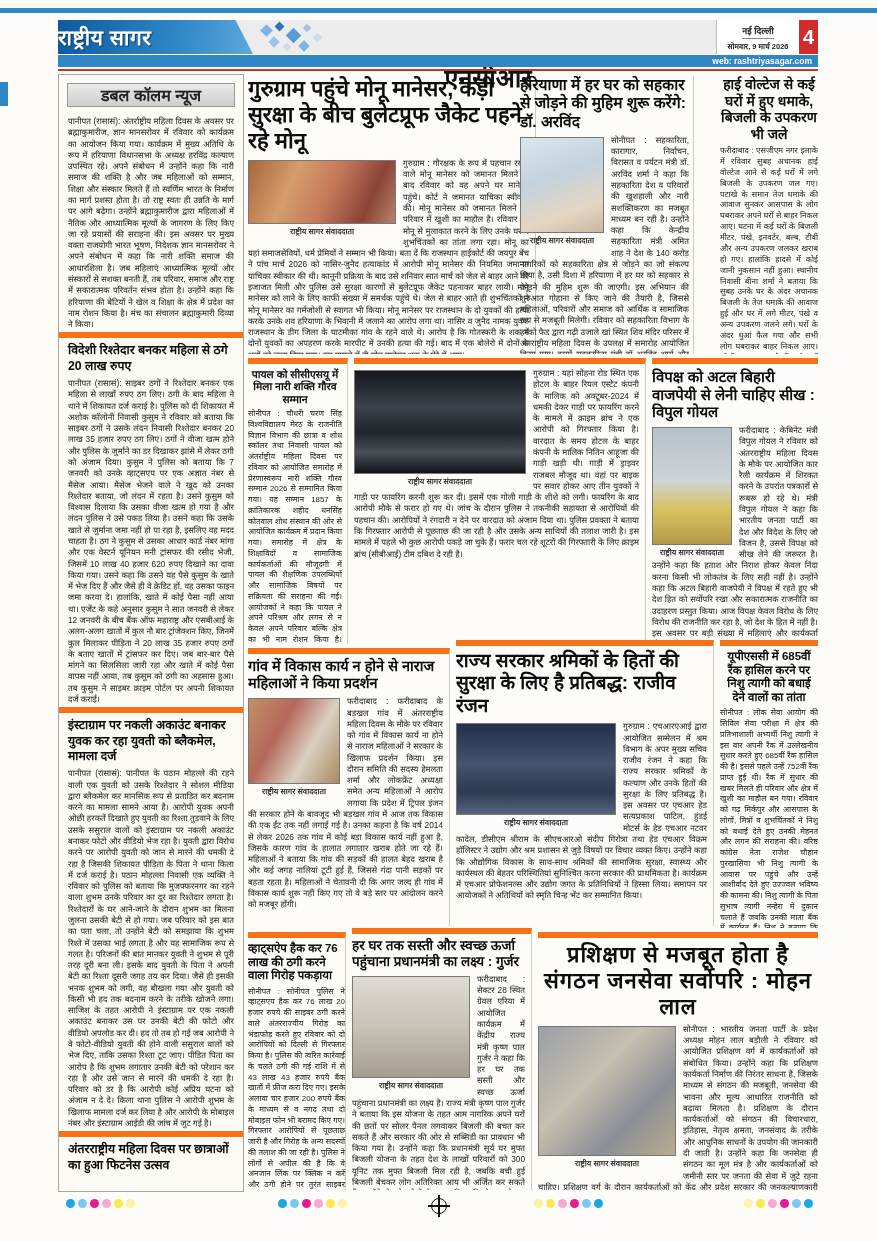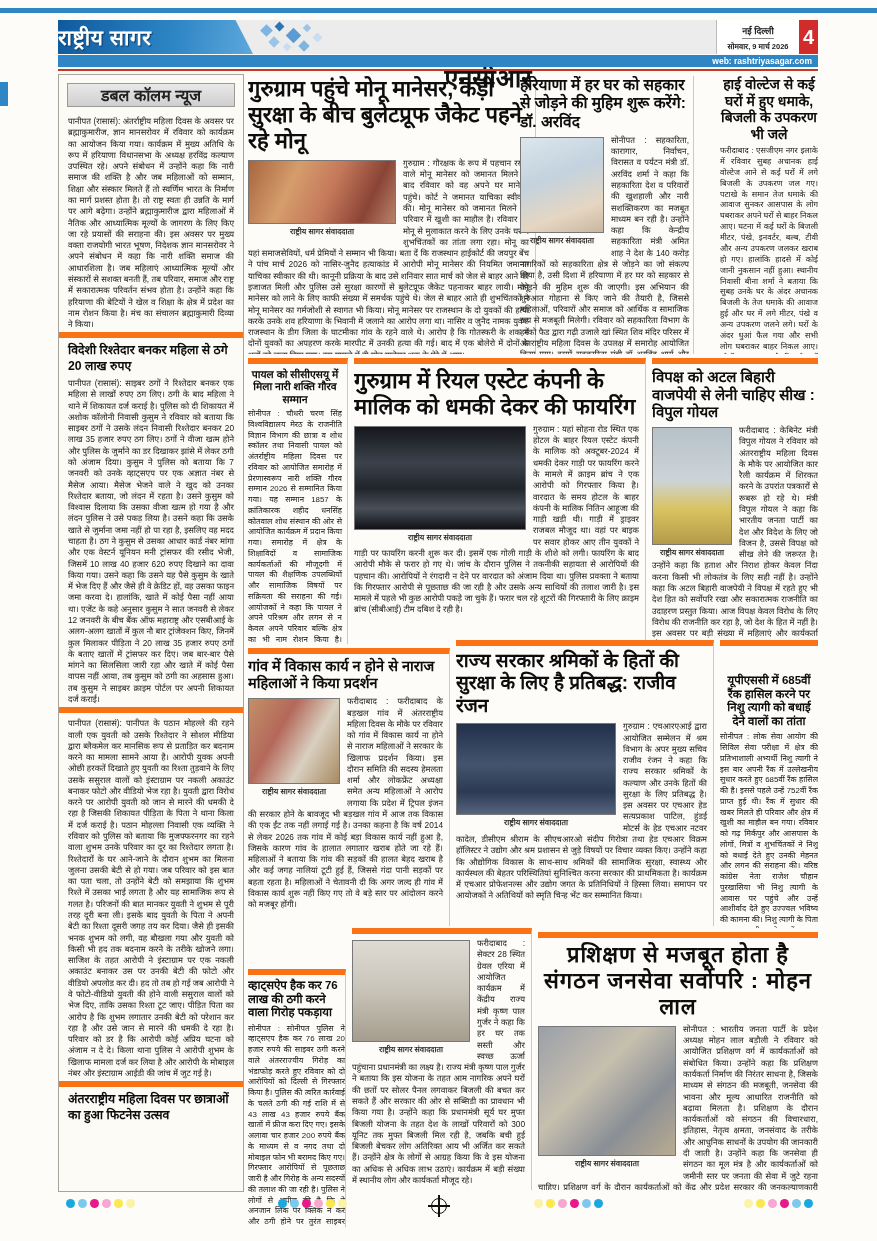--- a/index.html
+++ b/index.html
@@ -91,20 +91,21 @@
   <div class="leftbox">
     <div class="sec-head">डबल कॉलम न्यूज</div>
     <div class="lc-art">
       <div class="body">पानीपत (रासासं): अंतर्राष्ट्रीय महिला दिवस के अवसर पर ब्रह्माकुमारीज, ज्ञान मानसरोवर में रविवार को कार्यक्रम का आयोजन किया गया। कार्यक्रम में मुख्य अतिथि के रूप में हरियाणा विधानसभा के अध्यक्ष हरविंद्र कल्याण उपस्थित रहे। अपने संबोधन में उन्होंने कहा कि नारी समाज की शक्ति है और जब महिलाओं को सम्मान, शिक्षा और संस्कार मिलते हैं तो स्वर्णिम भारत के निर्माण का मार्ग प्रशस्त होता है। तो राष्ट्र स्वतः ही उन्नति के मार्ग पर आगे बढ़ेगा। उन्होंने ब्रह्माकुमारीज द्वारा महिलाओं में नैतिक और आध्यात्मिक मूल्यों के जागरण के लिए किए जा रहे प्रयासों की सराहना की। इस अवसर पर मुख्य वक्ता राजयोगी भारत भूषण, निदेशक ज्ञान मानसरोवर ने अपने संबोधन में कहा कि नारी शक्ति समाज की आधारशिला है। जब महिलाएं आध्यात्मिक मूल्यों और संस्कारों से सशक्त बनती हैं, तब परिवार, समाज और राष्ट्र में सकारात्मक परिवर्तन संभव होता है। उन्होंने कहा कि हरियाणा की बेटियों ने खेल व शिक्षा के क्षेत्र में प्रदेश का नाम रोशन किया है। मंच का संचालन ब्रह्माकुमारी दिव्या ने किया।</div>
     </div>
     <div class="lc-art hr-top">
       <div class="hl">विदेशी रिश्तेदार बनकर महिला से ठगे 20 लाख रुपए</div>
       <div class="body">पानीपत (रासासं): साइबर ठगों ने रिश्तेदार बनकर एक महिला से लाखों रुपए ठग लिए। ठगी के बाद महिला ने थाने में शिकायत दर्ज कराई है। पुलिस को दी शिकायत में अशोक कॉलोनी निवासी कुसुम ने रविवार को बताया कि साइबर ठगों ने उसके लंदन निवासी रिश्तेदार बनकर 20 लाख 35 हजार रुपए ठग लिए। ठगों ने वीजा खत्म होने और पुलिस के जुर्माने का डर दिखाकर झांसे में लेकर ठगी को अंजाम दिया। कुसुम ने पुलिस को बताया कि 7 जनवरी को उनके व्हाट्सएप पर एक अज्ञात नंबर से मैसेज आया। मैसेज भेजने वाले ने खुद को उनका रिश्तेदार बताया, जो लंदन में रहता है। उसने कुसुम को विश्वास दिलाया कि उसका वीजा खत्म हो गया है और लंदन पुलिस ने उसे पकड़ लिया है। उसने कहा कि उसके खाते से जुर्माना जमा नहीं हो पा रहा है, इसलिए वह मदद चाहता है। ठग ने कुसुम से उसका आधार कार्ड नंबर मांगा और एक वेस्टर्न यूनियन मनी ट्रांसफर की रसीद भेजी, जिसमें 10 लाख 40 हजार 620 रुपए दिखाने का दावा किया गया। उसने कहा कि उसने यह पैसे कुसुम के खाते में भेज दिए हैं और जैसे ही वे क्रेडिट हों, वह उसका फाइन जमा करवा दे। हालांकि, खाते में कोई पैसा नहीं आया था। एजेंट के कहे अनुसार कुसुम ने सात जनवरी से लेकर 12 जनवरी के बीच बैंक ऑफ महाराष्ट्र और एसबीआई के अलग-अलग खातों में कुल नौ बार ट्रांजेक्शन किए, जिनमें कुल मिलाकर पीड़िता ने 20 लाख 35 हजार रुपए ठगों के बताए खातों में ट्रांसफर कर दिए। जब बार-बार पैसे मांगने का सिलसिला जारी रहा और खाते में कोई पैसा वापस नहीं आया, तब कुसुम को ठगी का अहसास हुआ। तब कुसुम ने साइबर क्राइम पोर्टल पर अपनी शिकायत दर्ज कराई।</div>
     </div>
     <div class="lc-art hr-top">
+      <div class="hl">इंस्टाग्राम पर नकली अकाउंट बनाकर युवक कर रहा युवती को ब्लैकमेल, मामला दर्ज</div>
       <div class="body">पानीपत (रासासं): पानीपत के पठान मोहल्ले की रहने वाली एक युवती को उसके रिश्तेदार ने सोशल मीडिया द्वारा ब्लैकमेल कर मानसिक रूप से प्रताड़ित कर बदनाम करने का मामला सामने आया है। आरोपी युवक अपनी ओछी हरकतें दिखाते हुए युवती का रिश्ता तुड़वाने के लिए उसके ससुराल वालों को इंस्टाग्राम पर नकली अकाउंट बनाकर फोटो और वीडियो भेज रहा है। युवती द्वारा विरोध करने पर आरोपी युवती को जान से मारने की धमकी दे रहा है जिसकी शिकायत पीड़िता के पिता ने थाना किला में दर्ज कराई है। पठान मोहल्ला निवासी एक व्यक्ति ने रविवार को पुलिस को बताया कि मुजफ्फरनगर का रहने वाला शुभम उनके परिवार का दूर का रिश्तेदार लगता है। रिश्तेदारों के घर आने-जाने के दौरान शुभम का मिलना जुलना उसकी बेटी से हो गया। जब परिवार को इस बात का पता चला, तो उन्होंने बेटी को समझाया कि शुभम रिश्ते में उसका भाई लगता है और यह सामाजिक रूप से गलत है। परिजनों की बात मानकर युवती ने शुभम से पूरी तरह दूरी बना ली। इसके बाद युवती के पिता ने अपनी बेटी का रिश्ता दूसरी जगह तय कर दिया। जैसे ही इसकी भनक शुभम को लगी, वह बौखला गया और युवती को किसी भी हद तक बदनाम करने के तरीके खोजने लगा। साजिश के तहत आरोपी ने इंस्टाग्राम पर एक नकली अकाउंट बनाकर उस पर उनकी बेटी की फोटो और वीडियो अपलोड कर दी। हद तो तब हो गई जब आरोपी ने वे फोटो-वीडियो युवती की होने वाली ससुराल वालों को भेज दिए, ताकि उसका रिश्ता टूट जाए। पीड़ित पिता का आरोप है कि शुभम लगातार उनकी बेटी को परेशान कर रहा है और उसे जान से मारने की धमकी दे रहा है। परिवार को डर है कि आरोपी कोई अप्रिय घटना को अंजाम न दे दे। किला थाना पुलिस ने आरोपी शुभम के खिलाफ मामला दर्ज कर लिया है और आरोपी के मोबाइल नंबर और इंस्टाग्राम आईडी की जांच में जुट गई है।</div>
     </div>
     <div class="lc-art hr-top">
       <div class="hl">अंतरराष्ट्रीय महिला दिवस पर छात्राओं का हुआ फिटनेस उत्सव</div>
 
     </div>
   </div>
   <div class="sec-accent"></div>
 
   <div class="blk vr" style="left:248px;top:76px;width:288px;height:278px;padding-right:6px;">
@@ -133,21 +134,20 @@
     <div class="hl" style="font-size:14px;text-align:center;">हाई वोल्टेज से कई घरों में हुए धमाके, बिजली के उपकरण भी जले</div>
     <div class="body" style="font-size:8px;">फरीदाबाद : एसजीएम नगर इलाके में रविवार सुबह अचानक हाई वोल्टेज आने से कई घरों में लगे बिजली के उपकरण जल गए। पटाखे के समान तेज धमाके की आवाज सुनकर आसपास के लोग घबराकर अपने घरों से बाहर निकल आए। घटना में कई घरों के बिजली मीटर, पंखे, इनवर्टर, बल्ब, टीवी और अन्य उपकरण जलकर खराब हो गए। हालांकि हादसे में कोई जानी नुकसान नहीं हुआ। स्थानीय निवासी बीना शर्मा ने बताया कि सुबह उनके घर के अंदर अचानक बिजली के तेज धमाके की आवाज हुई और घर में लगे मीटर, पंखे व अन्य उपकरण जलने लगे। घरों के अंदर धुआं फैल गया और सभी लोग घबराकर बाहर निकल आए। लोगों का कहना है कि क्षेत्र में बिजली की तारें पुरानी हो चुकी हैं और कई बार शिकायत के बाद भी कोई सुनवाई नहीं हुई। निवासियों ने बिजली निगम से जले हुए उपकरणों के मुआवजे और लाइनों को ठीक करने की मांग की है। सूचना मिलने पर बिजली निगम की टीम मौके पर पहुंची और फॉल्ट को ठीक करने का काम शुरू किया।</div>
   </div>
 
   <div class="blk vr hr-top" style="left:248px;top:358px;width:100px;height:286px;padding-right:5px;">
     <div class="hl" style="font-size:10.5px;text-align:center;">पायल को सीसीएसयू में मिला नारी शक्ति गौरव सम्मान</div>
     <div class="body" style="font-size:7.9px;">सोनीपत : चौधरी चरण सिंह विश्वविद्यालय मेरठ के राजनीति विज्ञान विभाग की छात्रा व शोध स्कॉलर तथा निवासी पायल को अंतर्राष्ट्रीय महिला दिवस पर रविवार को आयोजित समारोह में प्रेरणास्वरूप नारी शक्ति गौरव सम्मान 2026 से सम्मानित किया गया। यह सम्मान 1857 के क्रांतिकारक शहीद धनसिंह कोतवाल शोध संस्थान की ओर से आयोजित कार्यक्रम में प्रदान किया गया। समारोह में क्षेत्र के शिक्षाविदों व सामाजिक कार्यकर्ताओं की मौजूदगी में पायल की शैक्षणिक उपलब्धियों और सामाजिक विषयों पर सक्रियता की सराहना की गई। आयोजकों ने कहा कि पायल ने अपने परिश्रम और लगन से न केवल अपने परिवार बल्कि क्षेत्र का भी नाम रोशन किया है। सम्मान प्राप्त करने पर पायल ने इसका श्रेय अपने माता-पिता, चौधरी चरण सिंह विश्वविद्यालय के राजनीति विज्ञान विभागाध्यक्ष प्रो. संजीव शर्मा तथा अपने शोध निदेशक जगबीर सिंह को दिया।</div>
   </div>
 
   <div class="blk vr hr-top" style="left:354px;top:358px;width:292px;height:286px;padding-right:6px;">
-    <div class="hl" style="font-size:22px;">गुरुग्राम में रियल एस्टेट कंपनी के मालिक को धमकी देकर की फायरिंग</div>
     <div>
       <div class="photo-wrap" style="width:172px;">
         <div class="photo ph-firing" style="width:172px;height:104px;"></div>
         <div class="photo-cap">राष्ट्रीय सागर संवाददाता</div>
       </div>
       <div class="body">गुरुग्राम : यहां सोहना रोड स्थित एक होटल के बाहर रियल एस्टेट कंपनी के मालिक को अक्टूबर-2024 में धमकी देकर गाड़ी पर फायरिंग करने के मामले में क्राइम ब्रांच ने एक आरोपी को गिरफ्तार किया है। वारदात के समय होटल के बाहर कंपनी के मालिक नितिन आहूजा की गाड़ी खड़ी थी। गाड़ी में ड्राइवर राजबल मौजूद था। वहां पर बाइक पर सवार होकर आए तीन युवकों ने गाड़ी पर फायरिंग करनी शुरू कर दी। इसमें एक गोली गाड़ी के शीशे को लगी। फायरिंग के बाद आरोपी मौके से फरार हो गए थे। जांच के दौरान पुलिस ने तकनीकी सहायता से आरोपियों की पहचान की। आरोपियों ने रंगदारी न देने पर वारदात को अंजाम दिया था। पुलिस प्रवक्ता ने बताया कि गिरफ्तार आरोपी से पूछताछ की जा रही है और उसके अन्य साथियों की तलाश जारी है। इस मामले में पहले भी कुछ आरोपी पकड़े जा चुके हैं। फरार चल रहे शूटरों की गिरफ्तारी के लिए क्राइम ब्रांच (सीबीआई) टीम दबिश दे रही है।</div>
     </div>
   </div>
 
   <div class="blk hr-top" style="left:652px;top:358px;width:166px;height:286px;">
@@ -177,30 +177,31 @@
     <div>
       <div class="photo-wrap" style="width:160px;">
         <div class="photo ph-rajiv" style="width:160px;height:92px;"></div>
         <div class="photo-cap">राष्ट्रीय सागर संवाददाता</div>
       </div>
       <div class="body">गुरुग्राम : एचआरएआई द्वारा आयोजित सम्मेलन में श्रम विभाग के अपर मुख्य सचिव राजीव रंजन ने कहा कि राज्य सरकार श्रमिकों के कल्याण और उनके हितों की सुरक्षा के लिए प्रतिबद्ध है। इस अवसर पर एचआर हेड सत्यप्रकाश पाटिल, हुंडई मोटर्स के हेड एचआर नटवर कादेल, डीसीएम श्रीराम के सीएचआरओ संदीप गिरोत्रा तथा हेड एचआर विक्रम हॉलिस्टर ने उद्योग और श्रम प्रशासन से जुड़े विषयों पर विचार व्यक्त किए। उन्होंने कहा कि औद्योगिक विकास के साथ-साथ श्रमिकों की सामाजिक सुरक्षा, स्वास्थ्य और कार्यस्थल की बेहतर परिस्थितियां सुनिश्चित करना सरकार की प्राथमिकता है। कार्यक्रम में एचआर प्रोफेशनल्स और उद्योग जगत के प्रतिनिधियों ने हिस्सा लिया। समापन पर आयोजकों ने अतिथियों को स्मृति चिन्ह भेंट कर सम्मानित किया।</div>
     </div>
   </div>
 
   <div class="blk hr-top" style="left:720px;top:640px;width:98px;height:288px;">
-    <div class="hl" style="font-size:11.5px;text-align:center;margin-top:24px;">यूपीएससी में 685वीं रैंक हासिल करने पर निशु त्यागी को बधाई देने वालों का तांता</div>
+    <div class="hl" style="font-size:11.5px;text-align:center;">यूपीएससी में 685वीं रैंक हासिल करने पर निशु त्यागी को बधाई देने वालों का तांता</div>
     <div class="body" style="font-size:7.9px;">सोनीपत : लोक सेवा आयोग की सिविल सेवा परीक्षा में क्षेत्र की प्रतिभाशाली अभ्यर्थी निशु त्यागी ने इस बार अपनी रैंक में उल्लेखनीय सुधार करते हुए 685वीं रैंक हासिल की है। इससे पहले उन्हें 752वीं रैंक प्राप्त हुई थी। रैंक में सुधार की खबर मिलते ही परिवार और क्षेत्र में खुशी का माहौल बन गया। रविवार को गढ़ मिर्कपुर और आसपास के लोगों, मित्रों व शुभचिंतकों ने निशु को बधाई देते हुए उनकी मेहनत और लगन की सराहना की। वरिष्ठ कांग्रेस नेता राजेश चौहान पुरखासिया भी निशु त्यागी के आवास पर पहुंचे और उन्हें आशीर्वाद देते हुए उज्ज्वल भविष्य की कामना की। निशु त्यागी के पिता सुभाष त्यागी नन्हेरा में दुकान चलाते हैं जबकि उनकी माता बैंक में कार्यरत हैं। निशु ने बताया कि पिछली बार मिली रैंक से संतुष्ट न होकर उन्होंने और बेहतर परिणाम के लिए दोबारा प्रयास किया। कठिन परिश्रम और नियमित अध्ययन के बल पर इस बार उनकी रैंक में सुधार संभव हो पाया।</div>
   </div>
 
-  <div class="blk vr hr-top" style="left:248px;top:969px;width:98px;height:258px;">
+  <div class="blk vr hr-top" style="left:248px;top:932px;width:98px;height:258px;">
     <div class="hl" style="font-size:11.5px;">व्हाट्सऐप हैक कर 76 लाख की ठगी करने वाला गिरोह पकड़ाया</div>
     <div class="body" style="font-size:7.9px;">सोनीपत : सोनीपत पुलिस ने व्हाट्सएप हैक कर 76 लाख 20 हजार रुपये की साइबर ठगी करने वाले अंतरराज्यीय गिरोह का भंडाफोड़ करते हुए रविवार को दो आरोपियों को दिल्ली से गिरफ्तार किया है। पुलिस की त्वरित कार्रवाई के चलते ठगी की गई राशि में से 43 लाख 43 हजार रुपये बैंक खातों में फ्रीज करा दिए गए। इसके अलावा चार हजार 200 रुपये बैंक के माध्यम से व नगद तथा दो मोबाइल फोन भी बरामद किए गए। गिरफ्तार आरोपियों से पूछताछ जारी है और गिरोह के अन्य सदस्यों की तलाश की जा रही है। पुलिस ने लोगों से अपील की है कि वे अनजान लिंक पर क्लिक न करें और ठगी होने पर तुरंत साइबर हेल्पलाइन पर शिकायत दर्ज कराएं।</div>
   </div>
 
   <div class="blk vr hr-top" style="left:352px;top:928px;width:180px;height:262px;padding-right:6px;">
+    <div class="hl" style="font-size:13.5px;">हर घर तक सस्ती और स्वच्छ ऊर्जा पहुंचाना प्रधानमंत्री का लक्ष्य : गुर्जर</div>
     <div>
       <div class="photo-wrap" style="width:118px;">
         <div class="photo ph-urja" style="width:118px;height:102px;"></div>
         <div class="photo-cap">राष्ट्रीय सागर संवाददाता</div>
       </div>
       <div class="body">फरीदाबाद : सेक्टर 28 स्थित ग्रेवल एरिया में आयोजित कार्यक्रम में केंद्रीय राज्य मंत्री कृष्ण पाल गुर्जर ने कहा कि हर घर तक सस्ती और स्वच्छ ऊर्जा पहुंचाना प्रधानमंत्री का लक्ष्य है। राज्य मंत्री कृष्ण पाल गुर्जर ने बताया कि इस योजना के तहत आम नागरिक अपने घरों की छतों पर सोलर पैनल लगवाकर बिजली की बचत कर सकते हैं और सरकार की ओर से सब्सिडी का प्रावधान भी किया गया है। उन्होंने कहा कि प्रधानमंत्री सूर्य घर मुफ्त बिजली योजना के तहत देश के लाखों परिवारों को 300 यूनिट तक मुफ्त बिजली मिल रही है, जबकि बची हुई बिजली बेचकर लोग अतिरिक्त आय भी अर्जित कर सकते हैं। उन्होंने क्षेत्र के लोगों से आग्रह किया कि वे इस योजना का अधिक से अधिक लाभ उठाएं। कार्यक्रम में बड़ी संख्या में स्थानीय लोग और कार्यकर्ता मौजूद रहे।</div>
     </div>
   </div>
 
   <div class="blk hr-top" style="left:538px;top:932px;width:280px;height:258px;">

